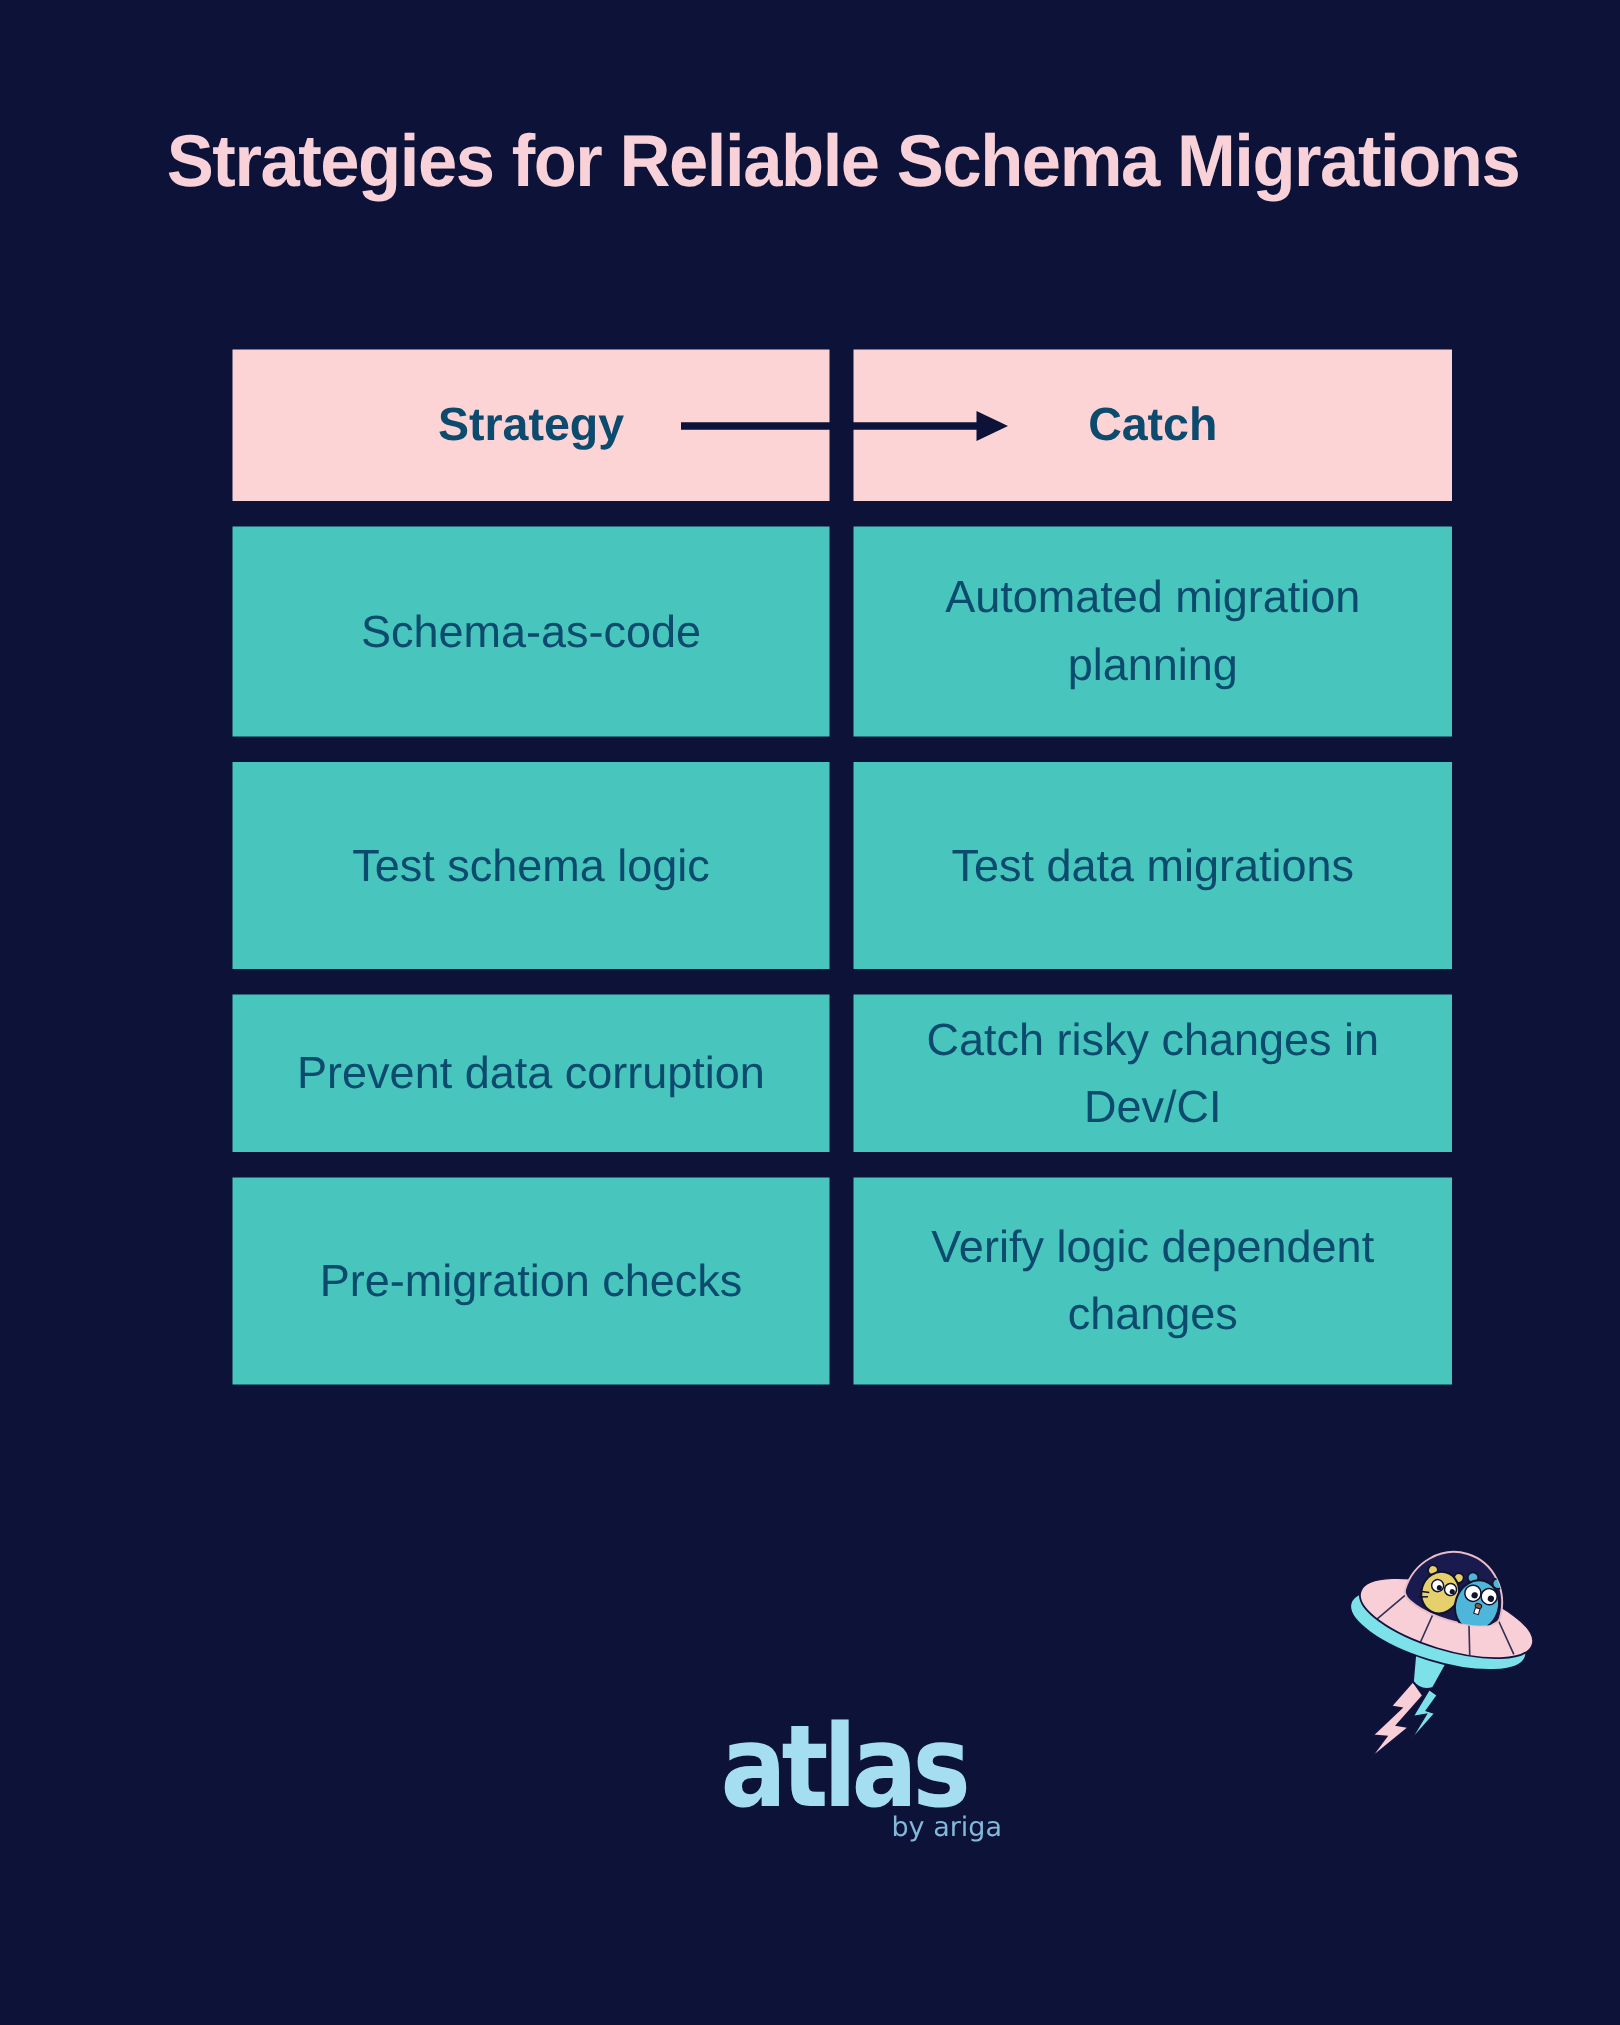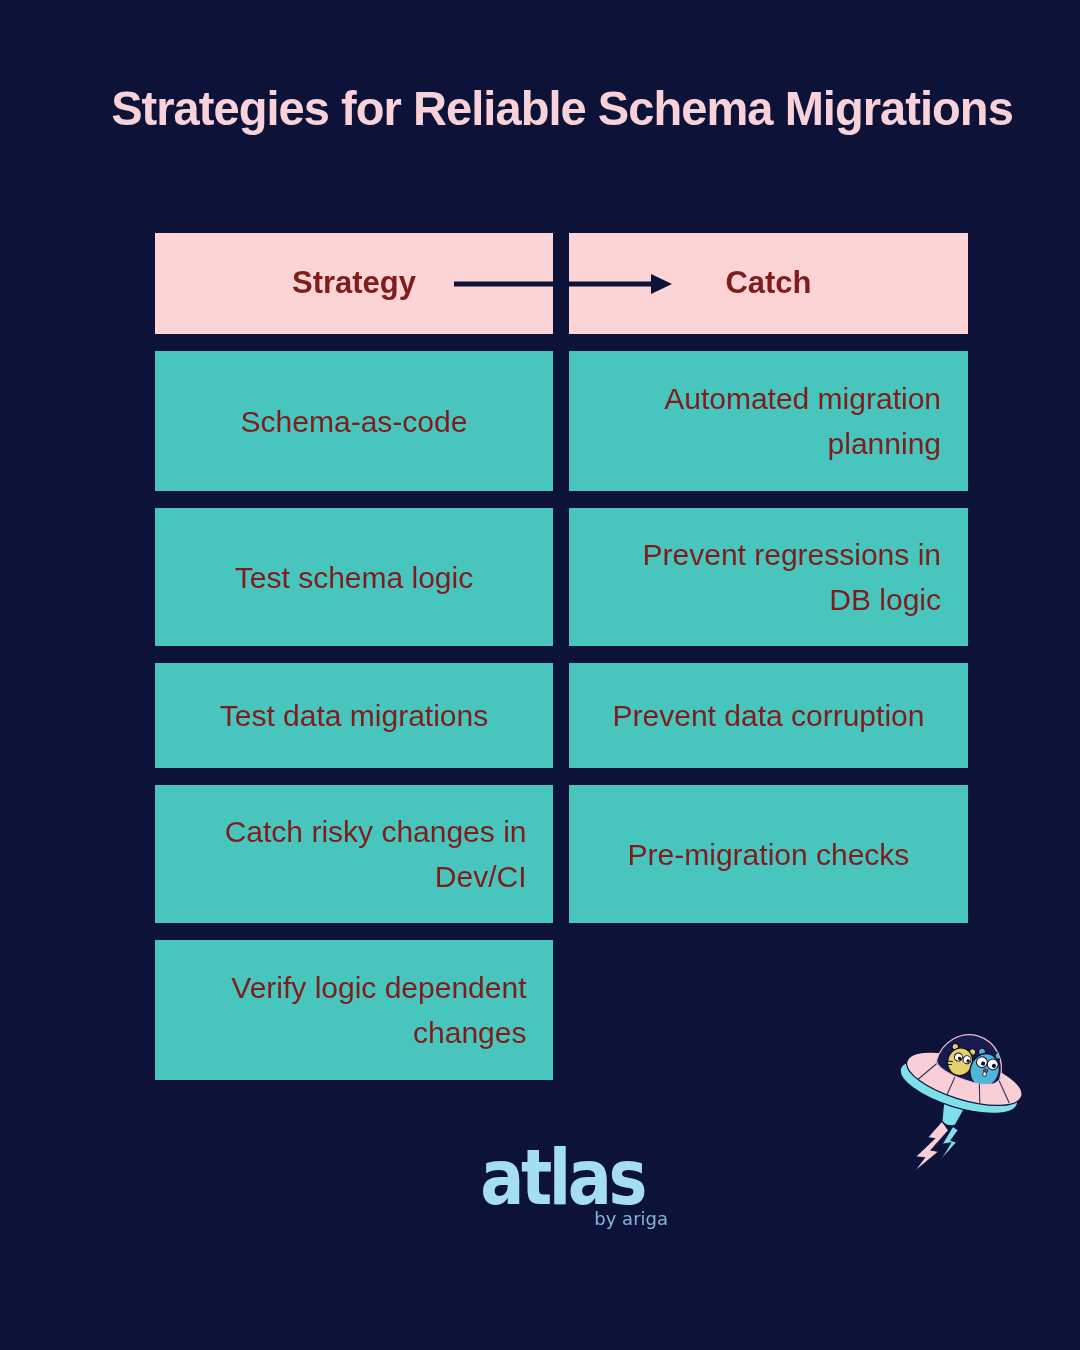--- a/index.html
+++ b/index.html
@@ -17,30 +17,30 @@
     transform:scaleX(0.96); transform-origin:center;
   }
   .table-grid {
     position:absolute; left:133px; top:233px; width:813px;
     display:grid;
     grid-template-columns:398px 399px;
     grid-template-rows:101px 140px 138px 105px 138px 140px;
     column-gap:16px; row-gap:17px;
   }
   .cell {
-    background:#48c6bd; color:#7f1d1d;
+    background:#48c6bd; color:#0c4a6e;
     display:flex; align-items:center; justify-content:center;
     text-align:center; font-size:30px; line-height:1.5;
     box-sizing:border-box; padding:0 14px;
   }
   .cell.header {
     background:#fcd4d6; font-weight:bold; font-size:31px;
   }
   .cell .one { white-space:nowrap; }
-  .cell .two { max-width:345px;text-align:right; }
+  .cell .two { max-width:345px; }
   .arrow-svg { position:absolute; left:430px; top:270px; z-index:2; }
   .ufo-svg { position:absolute; left:863px; top:1018px; z-index:3; }
   .logo-block { position:absolute; top:1140px; left:0; width:1080px; text-align:center; }
   .wordmark {
     display:inline-block; line-height:1;
     font-family:"DejaVu Sans", sans-serif; font-weight:bold;
     font-size:76px; letter-spacing:-4px; color:#a6def1;
     transform:scaleX(0.86); transform-origin:center;
   }
   .tagline {
@@ -67,23 +67,20 @@
 
     <div class="cell">
       <span class="one">Schema-as-code</span>
     </div>
     <div class="cell">
       <span class="two">Automated migration planning</span>
     </div>
 
     <div class="cell">
       <span class="one">Test schema logic</span>
-    </div>
-    <div class="cell">
-      <span class="two">Prevent regressions in DB logic</span>
     </div>
 
     <div class="cell">
       <span class="one">Test data migrations</span>
     </div>
     <div class="cell">
       <span class="one">Prevent data corruption</span>
     </div>
 
     <div class="cell">

